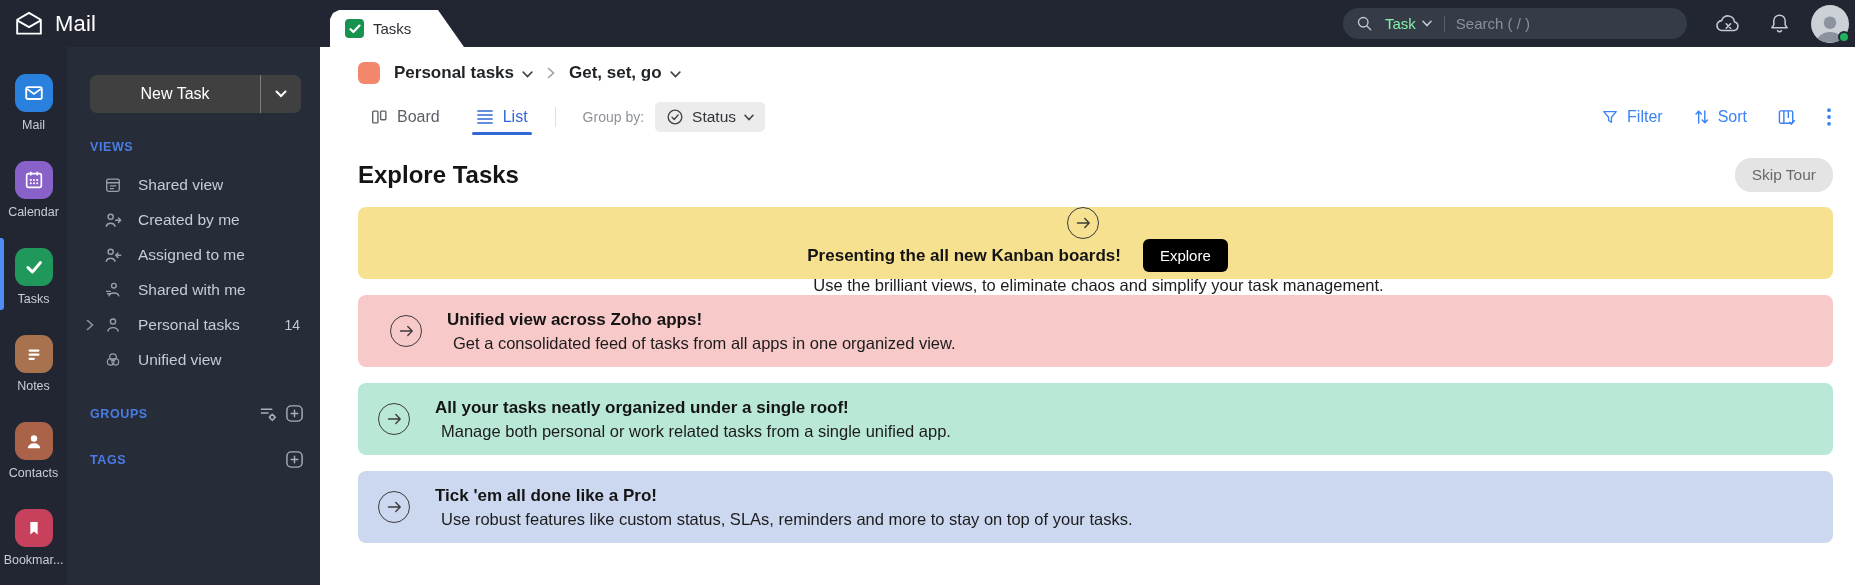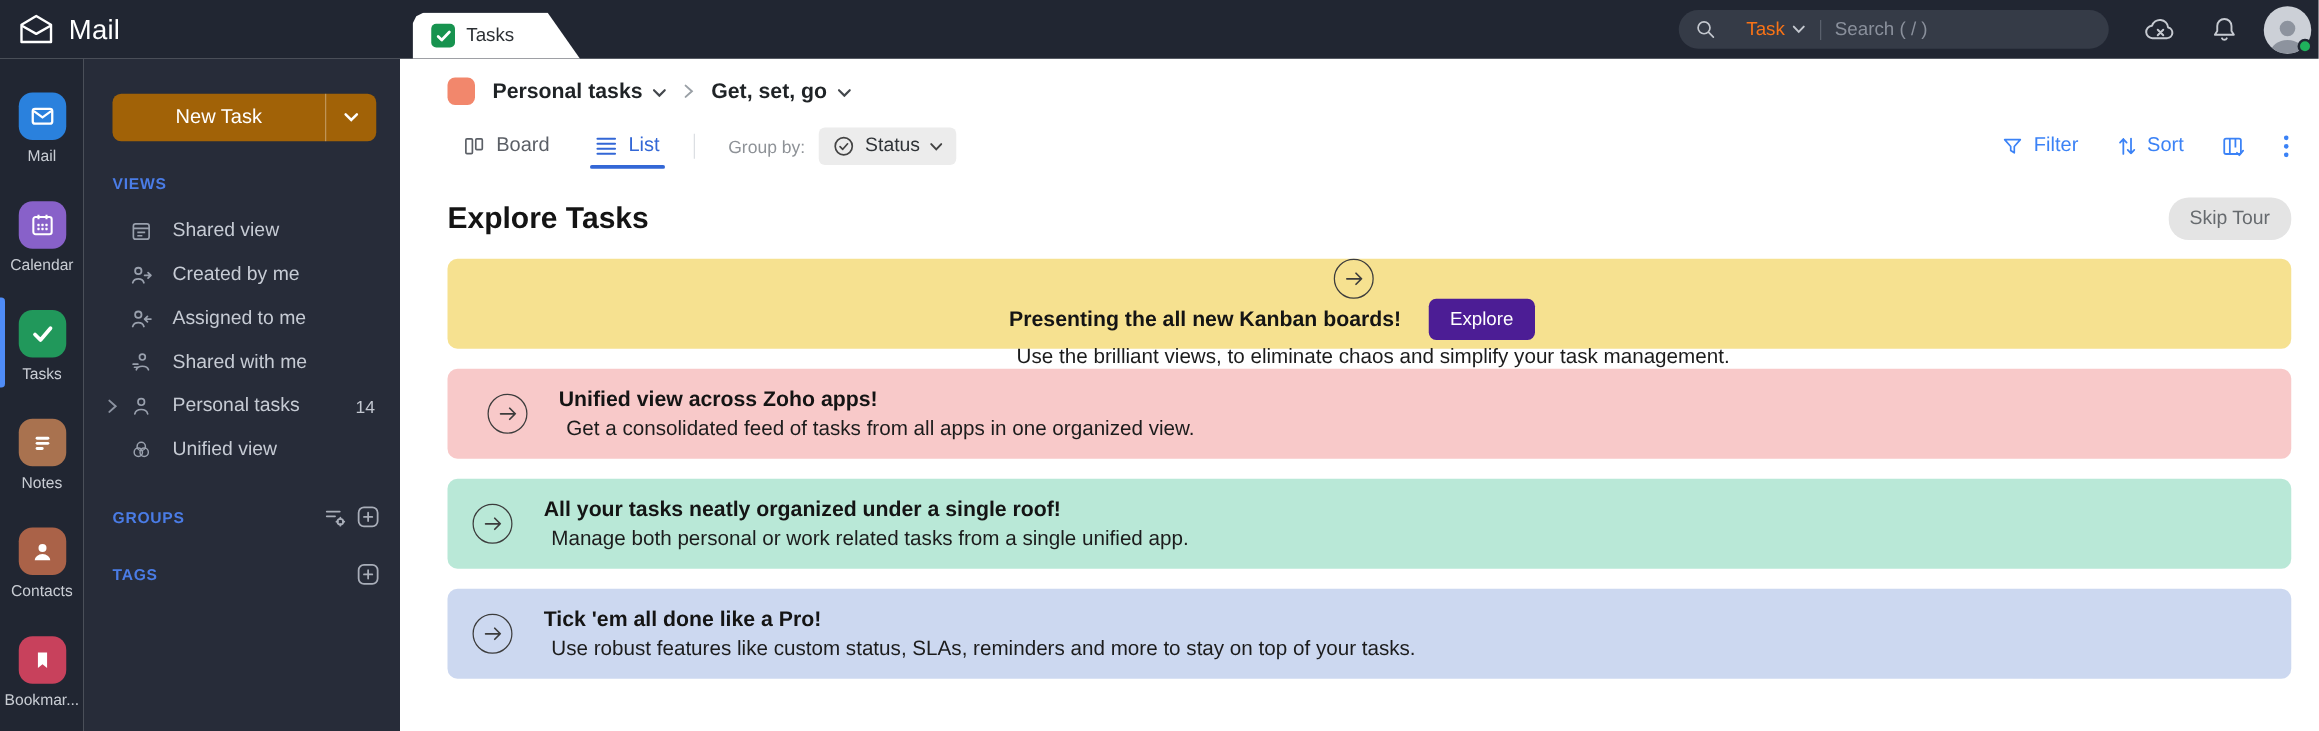--- a/index.html
+++ b/index.html
@@ -10,40 +10,40 @@
   .topbar { position:absolute; left:0; top:0; width:1855px; height:47px; background:#212632; z-index:5; }
   .logo-area { position:absolute; left:14px; top:0; height:47px; display:flex; align-items:center; gap:11px; }
   .app-title { color:#fff; font-size:22px; font-weight:500; letter-spacing:.2px; }
   .doc-tab { position:absolute; left:330px; top:10px; height:37px; width:134px; background:#fff;
     clip-path:polygon(0 100%, 0 9px, 3px 3px, 9px 0, calc(100% - 26px) 0, 100% 100%);
     display:flex; align-items:center; gap:9px; padding-left:15px; }
   .tab-check { width:19px; height:19px; background:#17934f; border-radius:4px; display:flex; align-items:center; justify-content:center; flex:0 0 auto; }
   .tab-label { font-size:15px; color:#2b2f33; font-weight:500; }
   .top-right { position:absolute; right:6px; top:0; height:47px; display:flex; align-items:center; }
   .searchbar { width:344px; height:31px; background:#353b47; border-radius:16px; display:flex; align-items:center; padding:0 13px; color:#d4d7dd; font-size:15px; }
-  .search-scope { margin-left:24px; display:flex; align-items:center; gap:6px; color:#f97316; cursor:pointer;text-align:right; }
+  .search-scope { margin-left:12px; display:flex; align-items:center; gap:6px; color:#86efac; cursor:pointer;text-align:right; }
   .search-divider { width:1px; height:16px; background:#5a606c; margin:0 11px 0 12px; }
   .search-placeholder { color:#8a909c; }
   .top-icon { color:#c6cad1; margin-left:28px; display:flex; align-items:center; cursor:pointer; }
   .avatar { position:relative; width:38px; height:38px; border-radius:50%; background:#ccd0d7; margin-left:22px; display:flex; align-items:flex-end; justify-content:center; overflow:visible; cursor:pointer; }
   .avatar .ava-clip { width:38px; height:38px; border-radius:50%; overflow:hidden; display:flex; align-items:flex-end; justify-content:center; }
   .presence-dot { position:absolute; right:-1px; bottom:0; width:12px; height:12px; border-radius:50%; background:#1fb15c; border:2px solid #212632; }
 
   
   .rail { position:absolute; left:0; top:47px; width:67px; height:538px; background:#212632; display:flex; flex-direction:column; align-items:center; padding-top:27px; }
   .rail-item { position:relative; width:67px; display:flex; flex-direction:column; align-items:center; margin-bottom:29px; cursor:pointer; }
   .rail-icon { width:38px; height:38px; border-radius:11px; display:flex; align-items:center; justify-content:center; }
   .rail-label { margin-top:6px; font-size:12.5px; color:#c9cdd4; max-width:65px; white-space:nowrap; overflow:hidden; }
   .rail-item.active::before { content:""; position:absolute; left:0; top:-10px; width:4px; height:72px; background:#4f8cf7; border-radius:0 3px 3px 0; }
   .ic-mail { background:#2a81dd; } .ic-cal { background:#8861c9; } .ic-tasks { background:#21985b; }
   .ic-notes { background:#a9724f; } .ic-contacts { background:#aa6248; } .ic-bkm { background:#c8415c; }
 
   
   .sidebar { position:absolute; left:67px; top:47px; width:253px; height:538px; background:#272c39; }
-  .new-task { margin:28px 0 0 23px; width:211px; height:38px; background:#a16207; border-radius:7px; display:flex; color:#fff; cursor:pointer; }
+  .new-task { margin:28px 0 0 23px; width:211px; height:38px; background:#404040; border-radius:7px; display:flex; color:#fff; cursor:pointer; }
   .new-task-main { flex:1; display:flex; align-items:center; justify-content:center; font-size:16px; font-weight:500; }
   .new-task-split { width:41px; border-left:1px solid rgba(255,255,255,.32); display:flex; align-items:center; justify-content:center; }
   .section-header-row { display:flex; align-items:center; margin-top:27px; padding:0 16px 0 23px;text-align:center; }
   .section-header { color:#4a7ce6; font-size:12.5px; font-weight:700; letter-spacing:.6px; }
   .section-icons { margin-left:auto; display:flex; align-items:center; gap:7px; color:#a9aeb9; }
   .views-list { margin-top:13px; }
   .view-item { position:relative; display:flex; align-items:center; height:35px; padding-left:36px; color:#c6cbd4; font-size:15.5px; cursor:pointer; }
   .view-icon { width:20px; height:20px; margin-right:15px; display:flex; align-items:center; justify-content:center; color:#99a0ad; flex:0 0 auto; }
   .view-twisty { position:absolute; left:19px; color:#8b92a0; display:flex; }
   .view-count { position:absolute; right:20px; font-size:14px; color:#c2c7d0; }
@@ -71,21 +71,21 @@
   .page-heading { font-size:24px; font-weight:600; color:#141414; flex:1; }
   .skip-tour { background:#e4e4e4; border:none; border-radius:16px; padding:8px 17px; color:#666a6e; font-size:15.5px; font-family:inherit; cursor:pointer; }
 
   .banners { margin:15px 22px 0 38px; display:flex; flex-direction:column; gap:16px; }
   .banner { height:72px; border-radius:8px; display:flex; align-items:center; padding:0 20px; }
   .banner-arrow { width:32px; height:32px; border:1.6px solid #3c3c3c; border-radius:50%; display:flex; align-items:center; justify-content:center; color:#3c3c3c; margin-right:25px; flex:0 0 auto; cursor:pointer; background:transparent; }
   .banner-text { display:flex; flex-direction:column; gap:4px; }
   .banner-title-row { display:flex; align-items:center; gap:22px; }
   .banner-title { font-size:17px; font-weight:700; color:#141414; }
   .banner-sub { font-size:16.5px; color:#1c1c1c; padding-left:6px; }
-  .explore-btn { background:#4c1d95; color:#fff; border:none; border-radius:6px; font-size:15px; font-weight:500; padding:8px 17px; font-family:inherit; cursor:pointer;text-align:right; }
+  .explore-btn { background:#000000; color:#fff; border:none; border-radius:6px; font-size:15px; font-weight:500; padding:8px 17px; font-family:inherit; cursor:pointer;text-align:right; }
 
   svg { display:block; }
 </style>
 </head>
 <body>
 
 <div class="app">
 
   <header class="topbar">
     <div class="logo-area">

